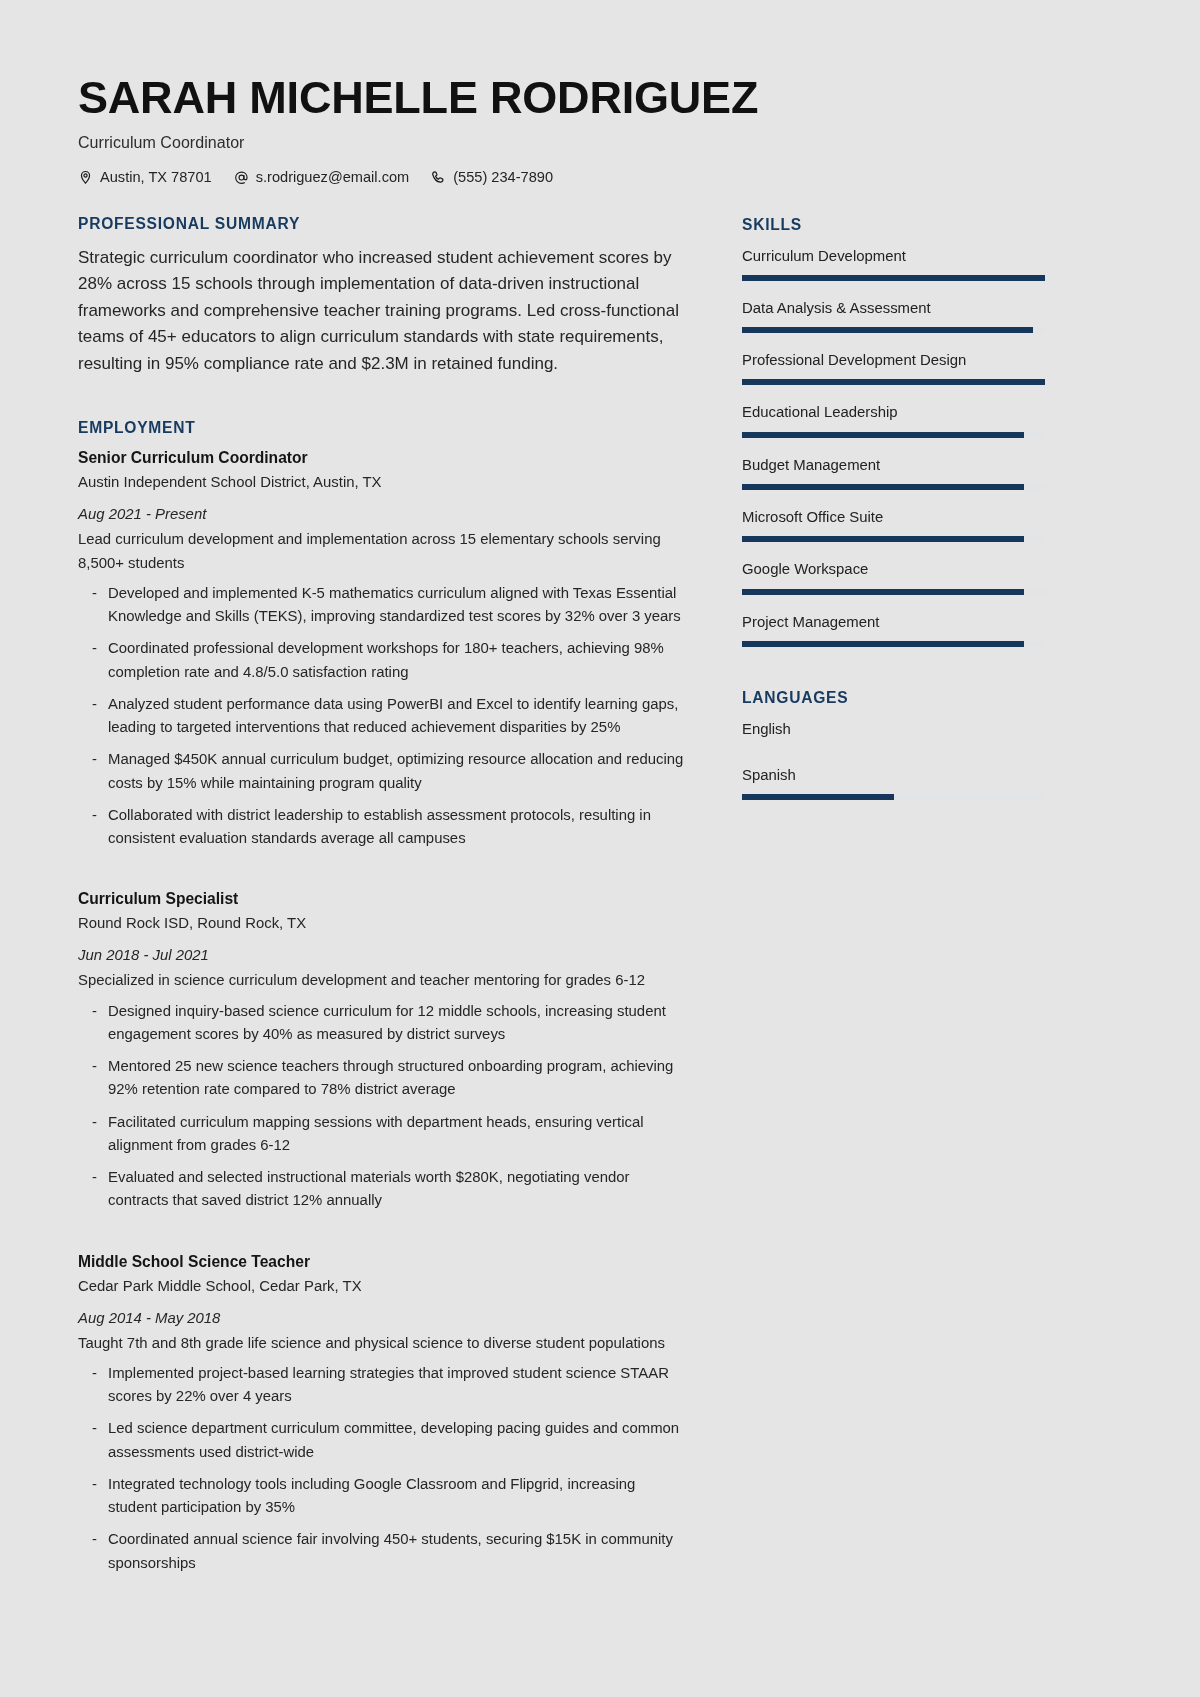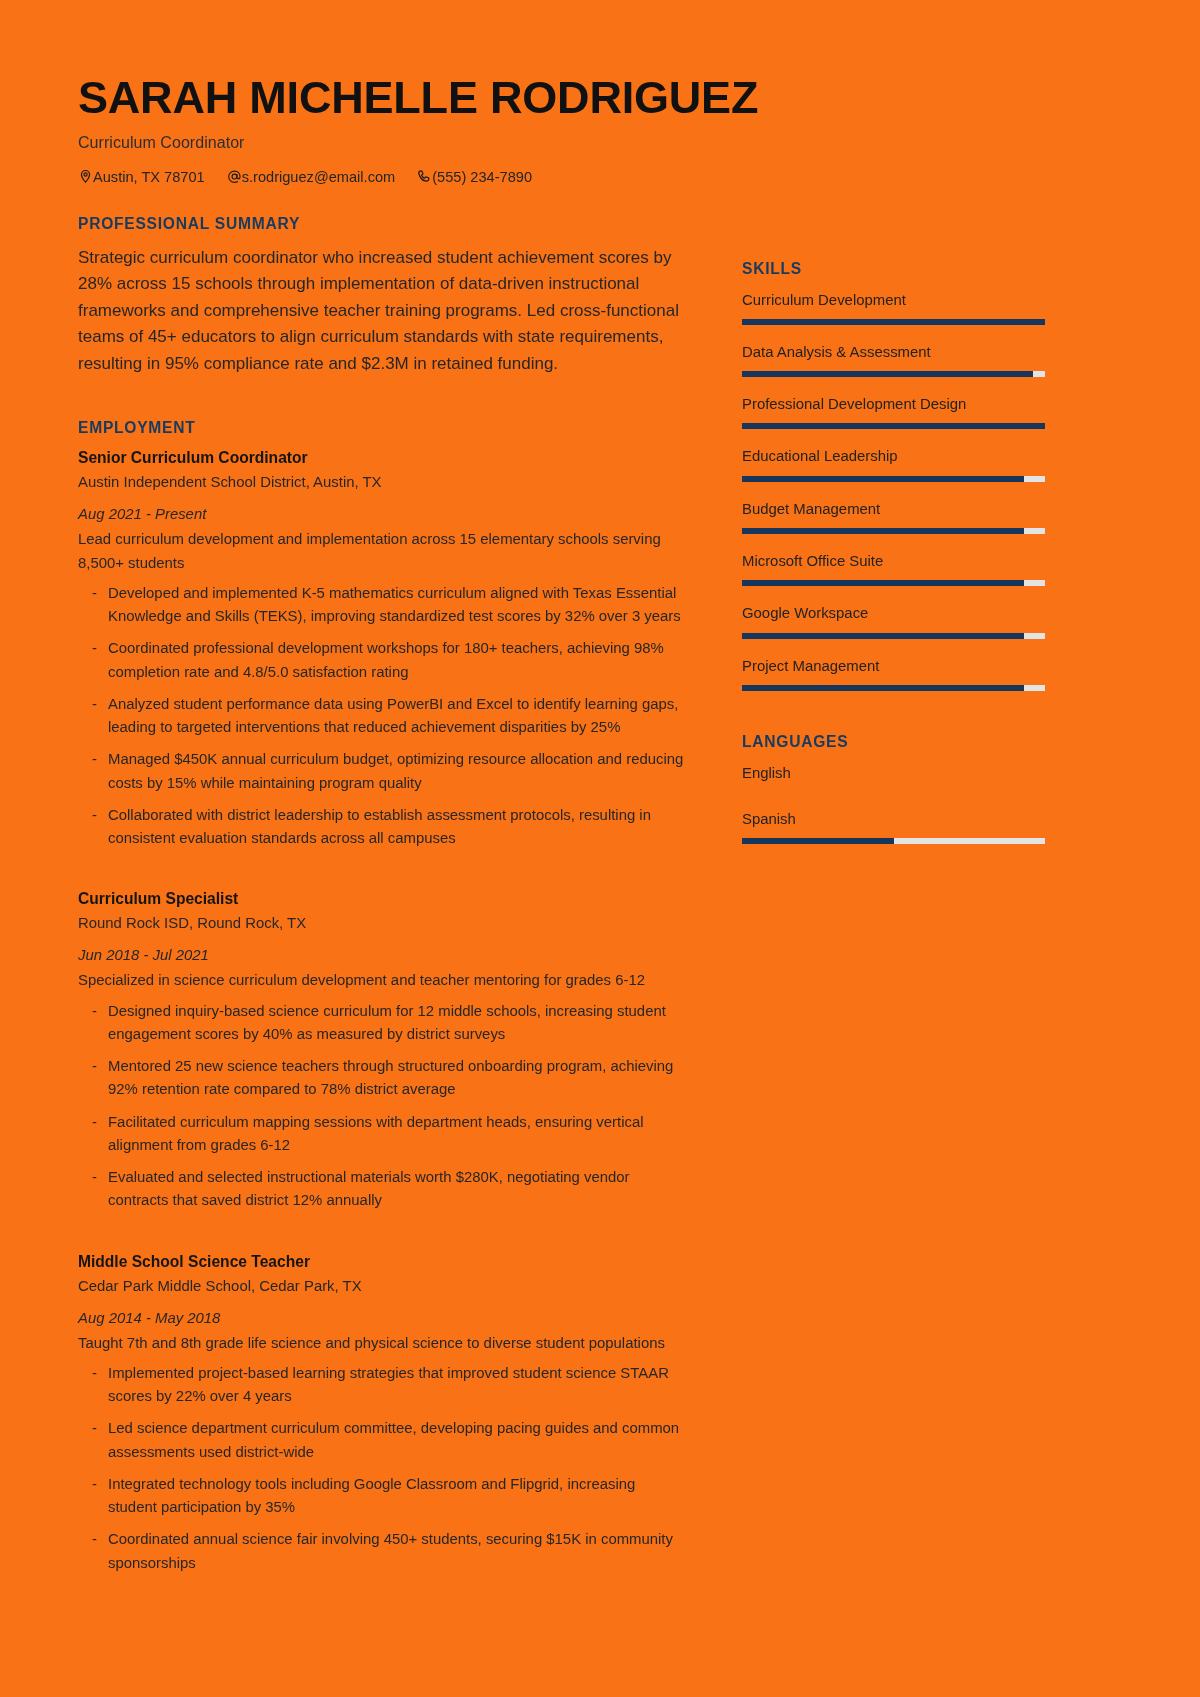--- a/index.html
+++ b/index.html
@@ -13,21 +13,21 @@
   body {
     font-family: "Liberation Sans", sans-serif;
     color: #1b1b1b;
     -webkit-font-smoothing: antialiased;
   }
 
   .page {
     position: relative;
     width: 1200px;
     height: 1697px;
-    background: #f97316;
+    background: #e5e5e5;
     padding: 74px 170px 0 78px;
   }
 
   
   .header { margin-bottom: 30px; }
 
   .full-name {
     font-size: 45px;
     font-weight: 700;
     letter-spacing: -0.2px;
@@ -48,21 +48,22 @@
     display: flex;
     align-items: center;
     gap: 22px;
     margin-top: 17px;
     font-size: 14.6px;
     color: #242424;
   }
 
   .contact-item {
     display: flex;
-    align-items: flex-start;
+    align-items: flex-end;
+    gap: 7px;
     white-space: nowrap;
   }
 
   .contact-item .ico {
     display: inline-flex;
     align-items: center;
     justify-content: center;
     width: 15px;
     height: 15px;
     flex: 0 0 15px;
@@ -71,21 +72,21 @@
   .contact-item .ico svg { display: block; }
 
   
   .body-grid {
     display: flex;
     align-items: flex-start;
     gap: 56px;
   }
 
   .col-main { width: 608px; flex: 0 0 608px; }
-  .col-side { width: 303px; flex: 0 0 303px; padding-top: 1px; margin-top: 44px; }
+  .col-side { width: 303px; flex: 0 0 303px; padding-top: 1px; }
 
   
   .sec-heading {
     font-size: 15.6px;
     font-weight: 700;
     letter-spacing: 0.75px;
     color: #173A5E;
     text-transform: uppercase;
     margin-bottom: 12px;
   }
@@ -245,21 +246,21 @@
               <div class="job-meta">
                 <span class="job-company">Austin Independent School District, Austin, TX</span>
                 <span class="job-dates">Aug 2021 - Present</span>
               </div>
               <div class="job-desc">Lead curriculum development and implementation across 15 elementary schools serving 8,500+ students</div>
               <ul class="bullets">
                 <li class="bullet"><span class="dash">-</span><span>Developed and implemented K-5 mathematics curriculum aligned with Texas Essential Knowledge and Skills (TEKS), improving standardized test scores by 32% over 3 years</span></li>
                 <li class="bullet"><span class="dash">-</span><span>Coordinated professional development workshops for 180+ teachers, achieving 98% completion rate and 4.8/5.0 satisfaction rating</span></li>
                 <li class="bullet"><span class="dash">-</span><span>Analyzed student performance data using PowerBI and Excel to identify learning gaps, leading to targeted interventions that reduced achievement disparities by 25%</span></li>
                 <li class="bullet"><span class="dash">-</span><span>Managed $450K annual curriculum budget, optimizing resource allocation and reducing costs by 15% while maintaining program quality</span></li>
-                <li class="bullet"><span class="dash">-</span><span>Collaborated with district leadership to establish assessment protocols, resulting in consistent evaluation standards across all campuses</span></li>
+                <li class="bullet"><span class="dash">-</span><span>Collaborated with district leadership to establish assessment protocols, resulting in consistent evaluation standards average all campuses</span></li>
               </ul>
             </div>
             <div class="job">
               <div class="job-role">Curriculum Specialist</div>
               <div class="job-meta">
                 <span class="job-company">Round Rock ISD, Round Rock, TX</span>
                 <span class="job-dates">Jun 2018 - Jul 2021</span>
               </div>
               <div class="job-desc">Specialized in science curriculum development and teacher mentoring for grades 6-12</div>
               <ul class="bullets">

